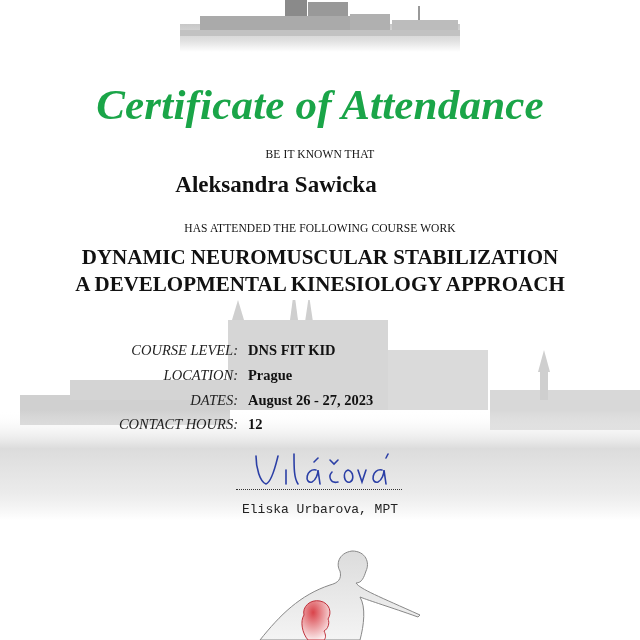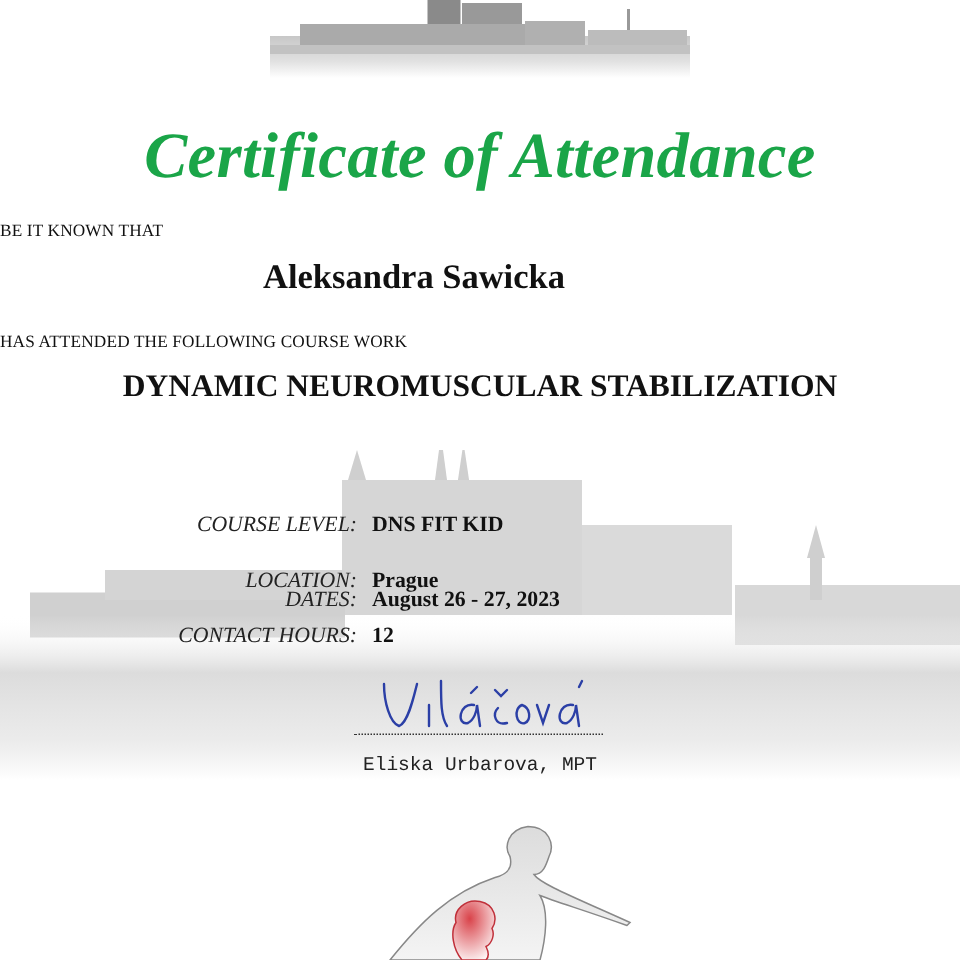--- a/index.html
+++ b/index.html
@@ -13,21 +13,21 @@
     }
     .bg-skyline {
       position: absolute; left: 0; top: 300px; width: 640px; height: 220px;
     }
     .title {
       position: absolute; left: 0; width: 640px; top: 80px; text-align: center;
       font-style: italic; font-weight: bold; font-size: 43px; letter-spacing: 0.2px;
       color: #1aa548;
     }
     .line-small {
-      position: absolute; left: 0; width: 640px; 
+      position: absolute; left: 0; width: 640px; text-align: center;
       font-size: 11.5px; letter-spacing: 0.1px; color: #111;
     }
     .name {
       position: absolute; left: 0; width: 552px; top: 172px; text-align: center;
       font-weight: bold; font-size: 23px; color: #111;
     }
     .course {
       position: absolute; left: 0; width: 640px; top: 244px; text-align: center;
       font-weight: bold; font-size: 21px; line-height: 27px; color: #111;
     }
@@ -108,28 +108,29 @@
 <div class="title">Certificate of Attendance</div>
 
 <div class="line-small" style="top:148px;">BE IT KNOWN THAT</div>
 
 <div class="name">Aleksandra Sawicka</div>
 
 <div class="line-small" style="top:222px;">HAS ATTENDED THE FOLLOWING COURSE WORK</div>
 
 <div class="course">
   <div>DYNAMIC NEUROMUSCULAR STABILIZATION</div>
+  <div>A DEVELOPMENTAL KINESIOLOGY APPROACH</div>
 </div>
 
 <div class="details">
   <div class="detail-row" style="top:0px;">
     <span class="detail-label">COURSE LEVEL:</span>
     <span class="detail-value">DNS FIT KID</span>
   </div>
-  <div class="detail-row" style="top:25px;margin-top:12px;">
+  <div class="detail-row" style="top:25px;">
     <span class="detail-label">LOCATION:</span>
     <span class="detail-value">Prague</span>
   </div>
   <div class="detail-row" style="top:50px;">
     <span class="detail-label">DATES:</span>
     <span class="detail-value">August 26 - 27, 2023</span>
   </div>
   <div class="detail-row" style="top:74px;">
     <span class="detail-label">CONTACT HOURS:</span>
     <span class="detail-value">12</span>

